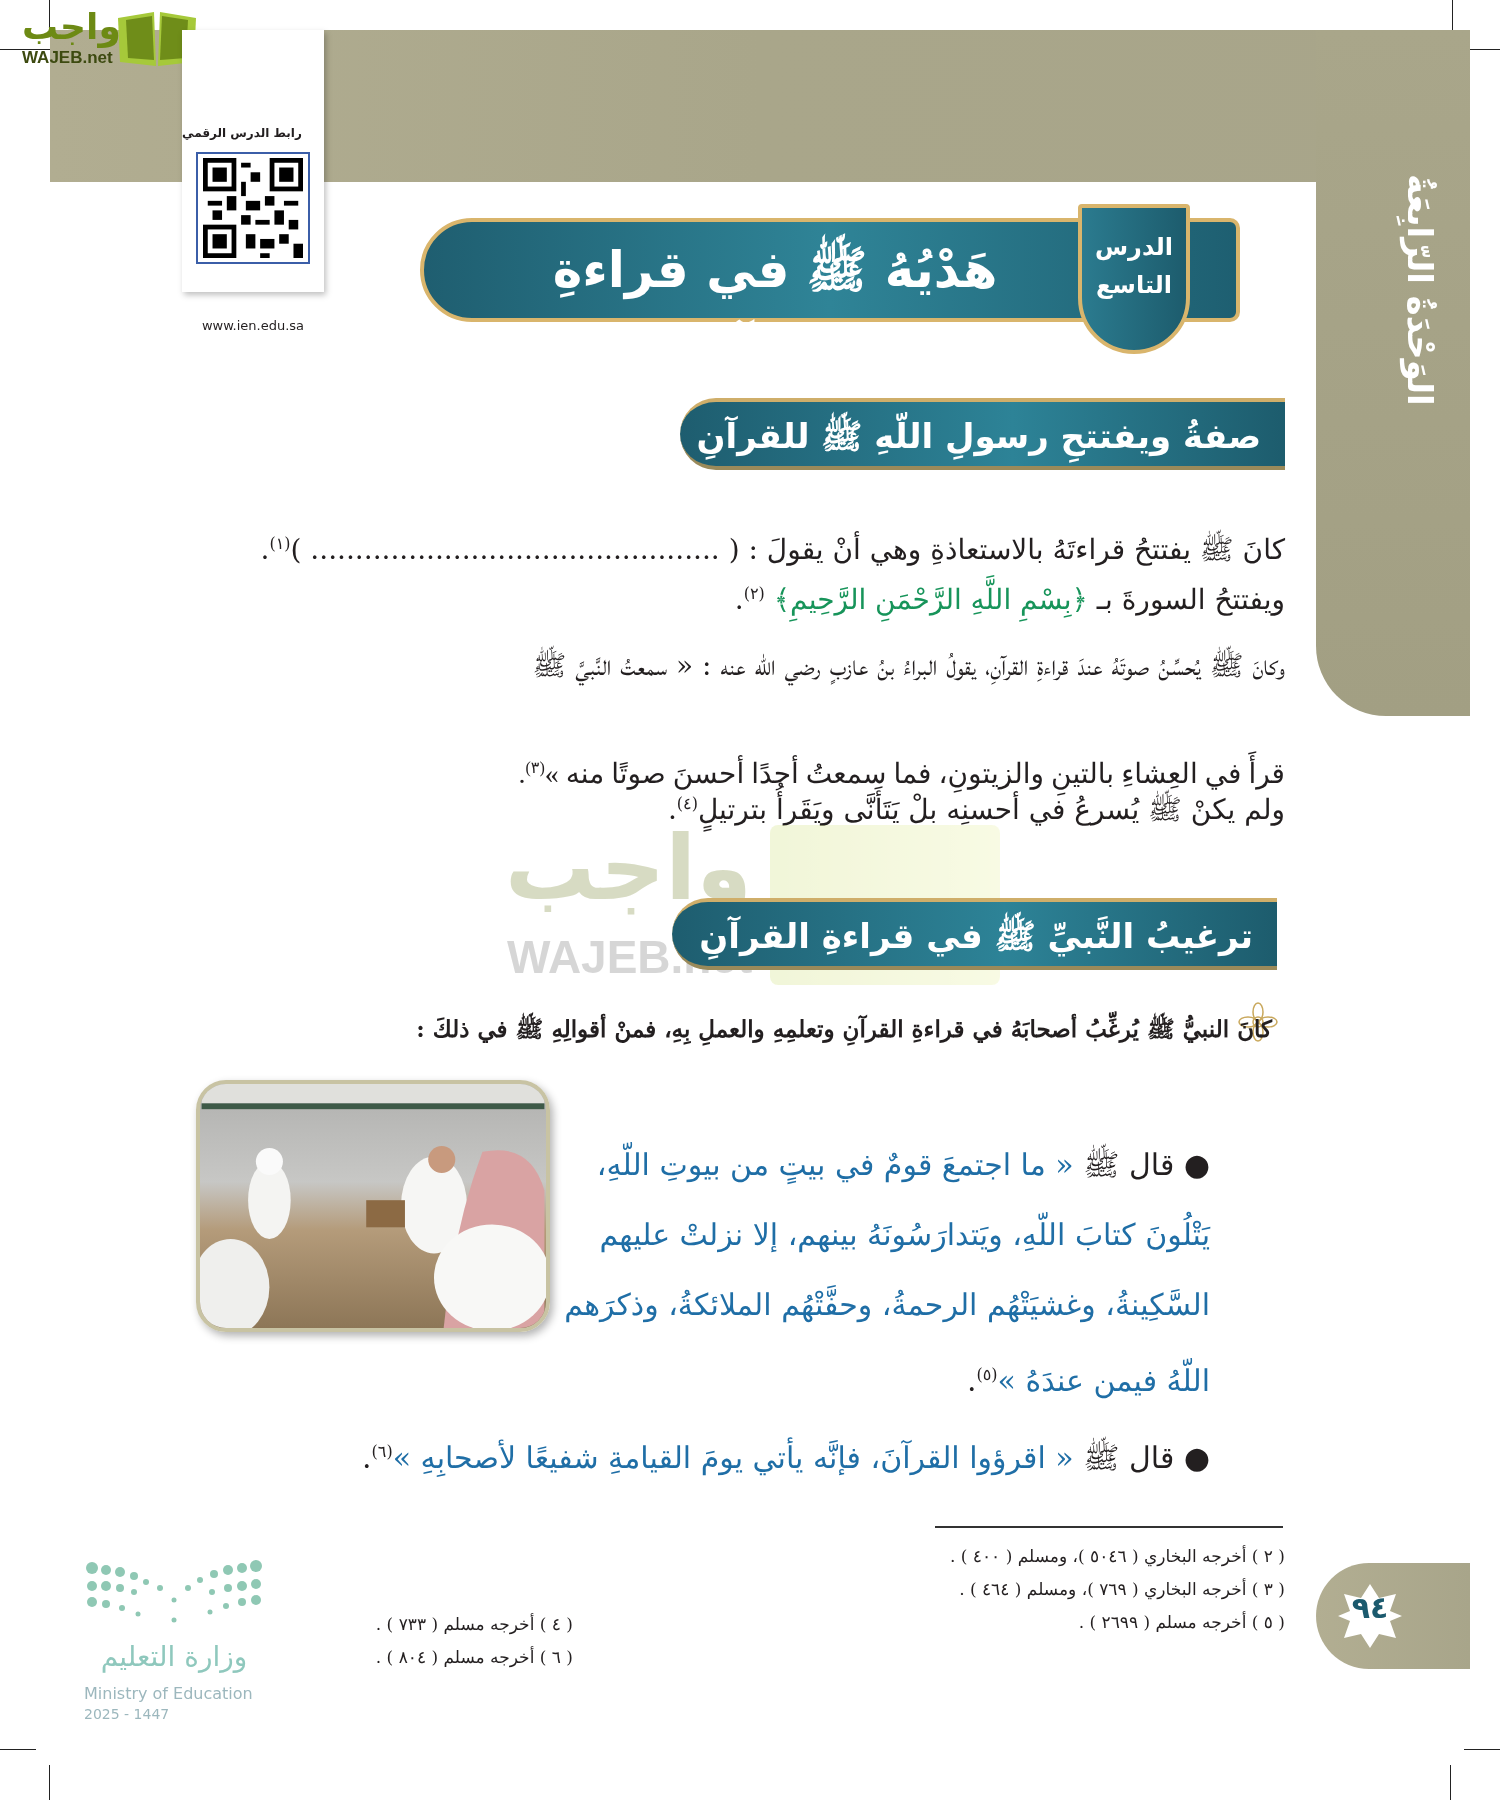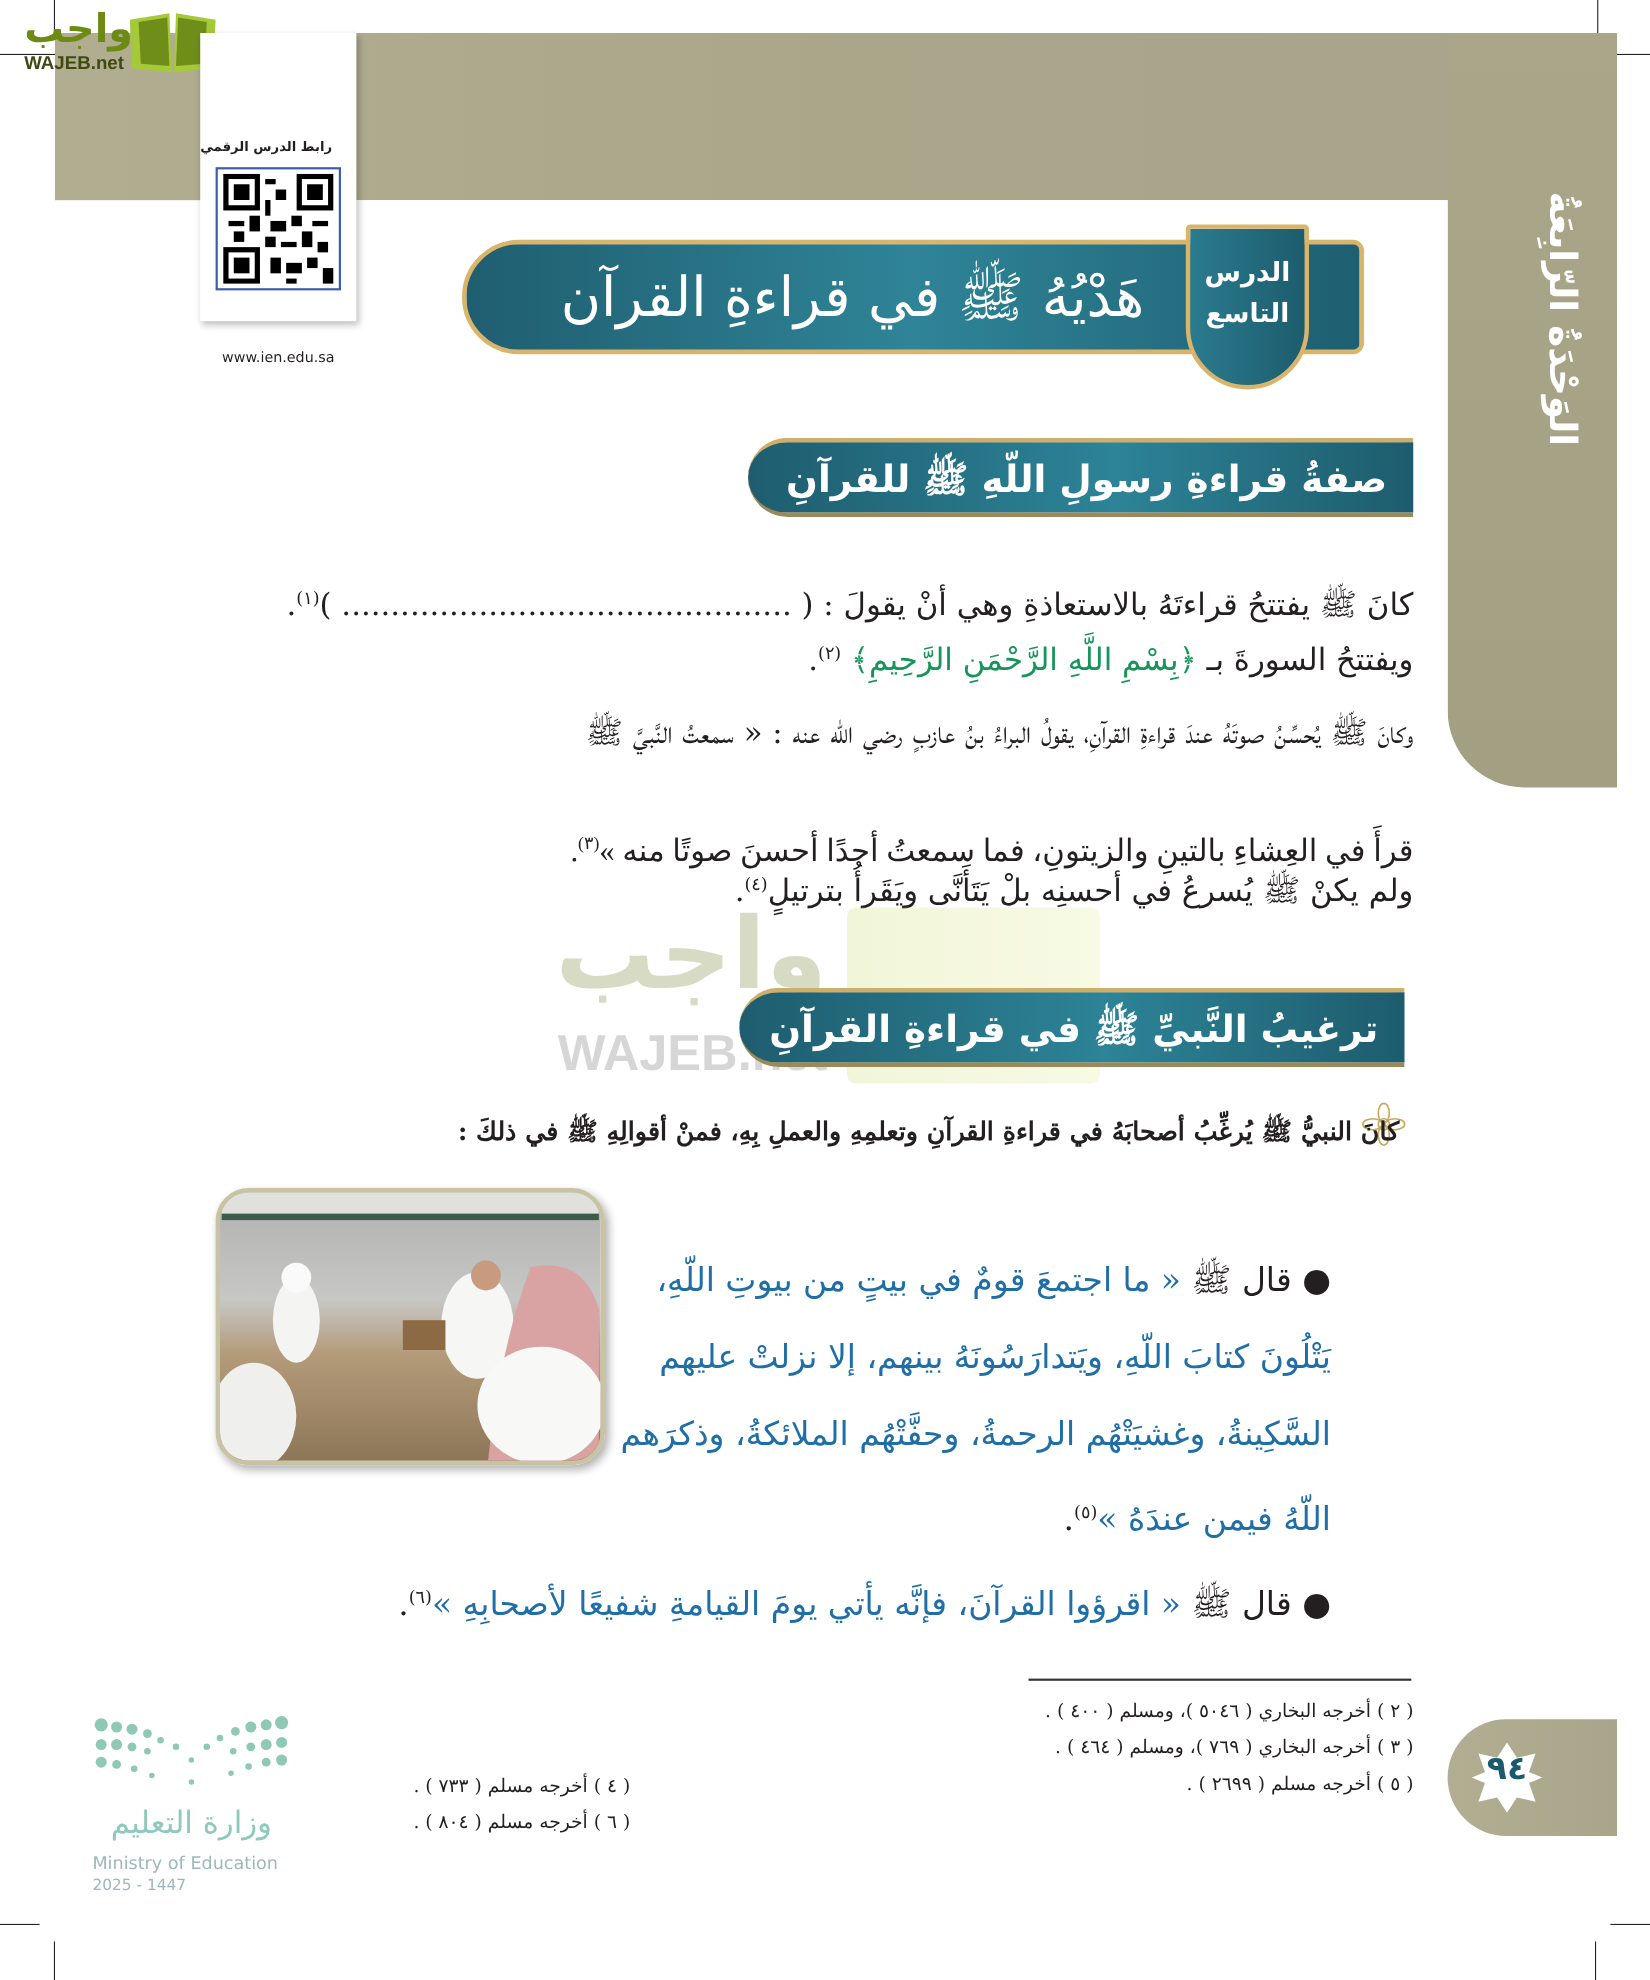--- a/index.html
+++ b/index.html
@@ -38,21 +38,21 @@
   .qr-title { position: absolute; top: 96px; width: 100%; text-align: left; font-family: "DejaVu Sans", sans-serif; font-size: 12px; font-weight: bold; direction: rtl; }
   .qr-box { position: absolute; left: 14px; top: 122px; width: 114px; height: 112px; border: 2px solid #3b5ea8; padding: 4px; }
   .qr-url { position: absolute; top: 240px; width: 100%; text-align: center; font-family: "DejaVu Sans", sans-serif; font-size: 13px; margin-top: 48px; }
 
   .lesson-banner {
     position: absolute; left: 420px; top: 218px; width: 820px; height: 104px;
     background: linear-gradient(90deg, #1f5e70 0%, #2f8497 50%, #1e5f71 100%);
     border-radius: 52px 10px 10px 52px; border: 4px solid #d9b56c;
   }
   .lesson-title { position: absolute; left: 40px; right: 150px; top: 8px; text-align: center; color: #fff;
-    font-family: "DejaVu Sans", sans-serif; font-weight: normal; font-size: 50px; direction: rtl; line-height: 80px; }
+    font-family: "DejaVu Sans", sans-serif; font-weight: bold; font-size: 50px; direction: rtl; line-height: 80px; }
   .lesson-badge {
     position: absolute; left: 1078px; top: 204px; width: 112px; height: 150px;
     background: linear-gradient(90deg, #2b7b8f, #1d5c6d); border: 4px solid #d9b56c;
     border-radius: 4px 4px 56px 56px; color: #fff; text-align: center;
     font-family: "DejaVu Sans", sans-serif; font-weight: bold; font-size: 24px; line-height: 38px; padding-top: 20px; direction: rtl;
   }
 
   .section-banner {
     position: absolute; height: 72px; background: linear-gradient(90deg, #1e5d6f, #2d8397 55%, #1d5c6d);
     border-top: 4px solid #cfae6a; border-bottom: 4px solid #9a8a5a; border-radius: 36px 0 0 36px;
@@ -161,21 +161,21 @@
 
 <div class="lesson-banner">
   <div class="lesson-title">هَدْيُهُ ﷺ في قراءةِ القرآن</div>
 </div>
 <div class="lesson-badge">
   <div>الدرس</div>
   <div>التاسع</div>
 </div>
 
 <div class="section-banner" style="left:680px;top:398px;width:605px;">
-  <div class="section-title">صفةُ قراءةِ رسولِ اللّهِ ﷺ للقرآنِ</div>
+  <div class="section-title">صفةُ ويفتتحِ رسولِ اللّهِ ﷺ للقرآنِ</div>
 </div>
 
 <div class="para" style="top:524px;">
   <span>كانَ ﷺ يفتتحُ قراءتَهُ بالاستعاذةِ وهي أنْ يقولَ : ( .............................................. )</span><sup>(١)</sup>.
 </div>
 <div class="para" style="top:574px;">
   <span>ويفتتحُ السورةَ بـ</span>
   <span class="green">﴿بِسْمِ اللَّهِ الرَّحْمَنِ الرَّحِيمِ﴾</span>
   <sup>(٢)</sup>.
 </div>

